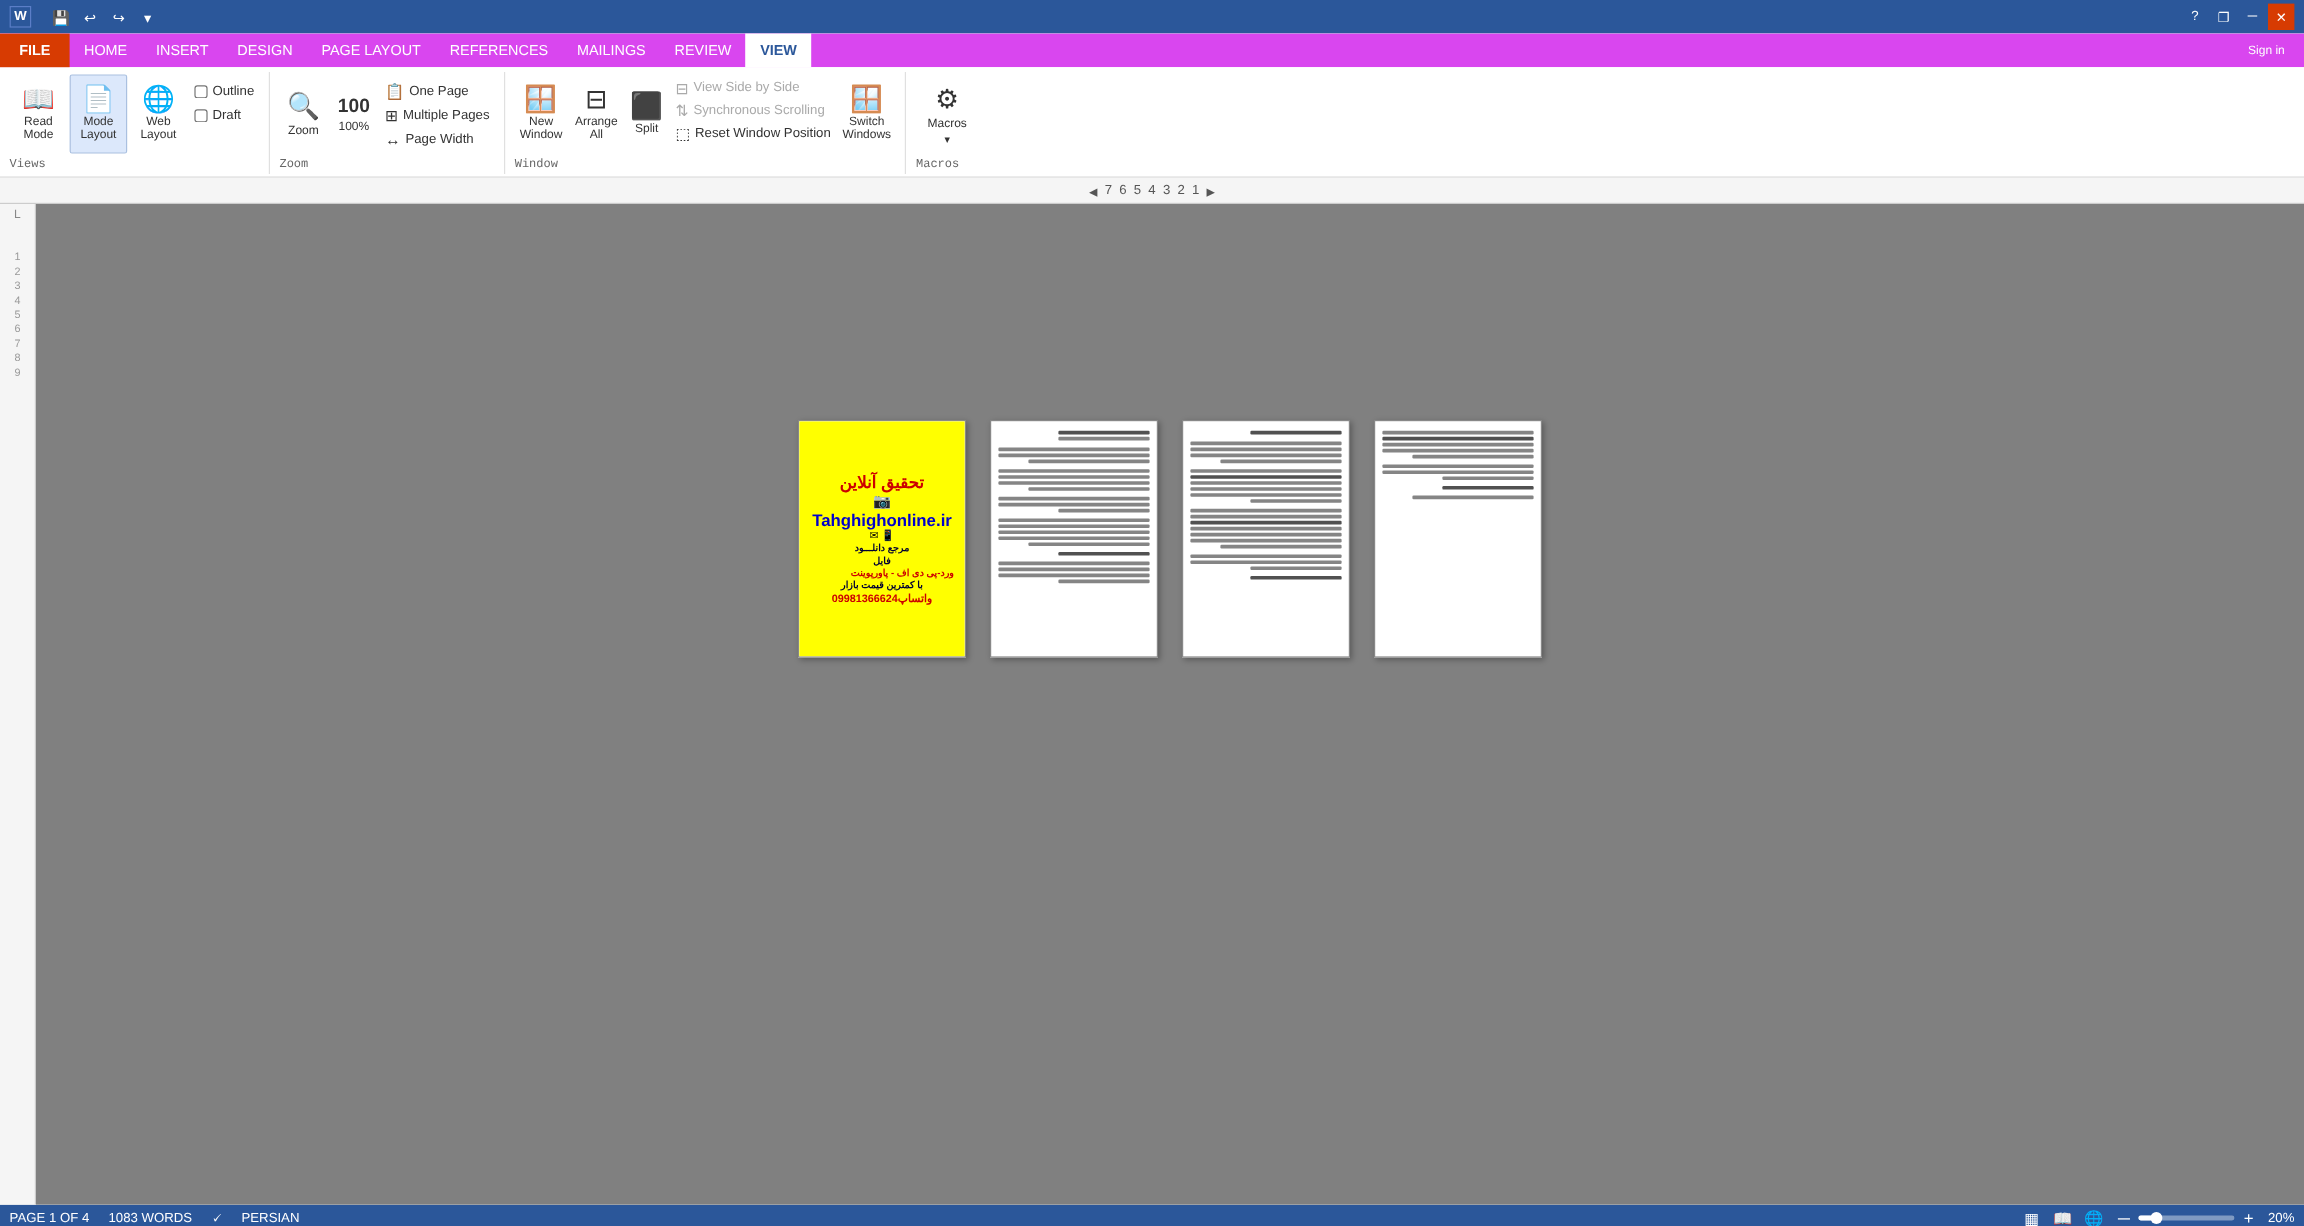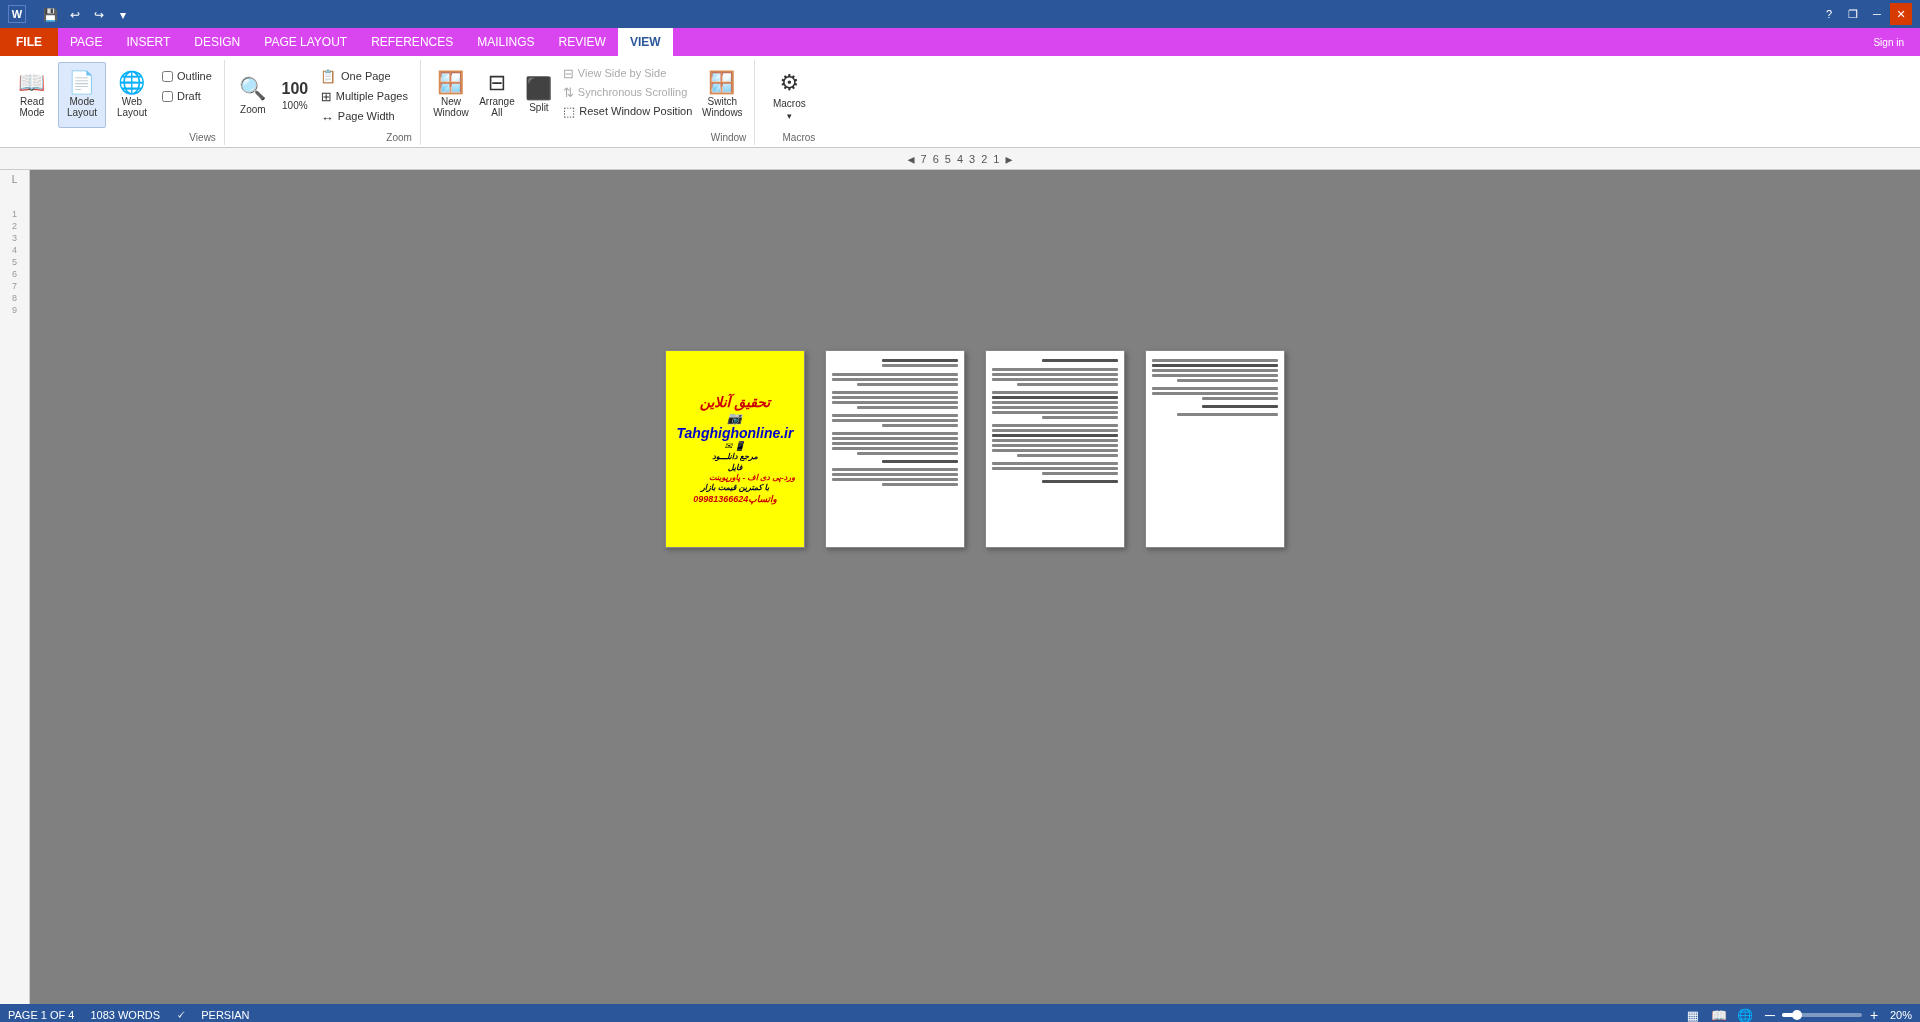--- a/index.html
+++ b/index.html
@@ -68,25 +68,26 @@
       flex-direction: column;
       align-items: flex-start;
       padding: 2px 8px 0 8px;
       border-right: 1px solid #e0e0e0;
       min-width: 60px;
     }
     .ribbon-group:last-child { border-right: none; }
     .ribbon-group-label {
       font-size: 10px;
       color: #666;
-      text-align: right;
+      text-align: left;
       width: 100%;
       margin-top: auto;
       padding-top: 4px;
       padding-bottom: 2px;
+      font-family: Liberation Mono, monospace;
     }
     .ribbon-group-buttons {
       display: flex;
       align-items: flex-start;
       gap: 2px;
       flex: 1;
     }
 
     
     .rb-large {
@@ -226,21 +227,20 @@
       flex-direction: column;
       align-items: center;
       padding: 20px 0;
     }
 
     
     #pages-row {
       display: flex;
       gap: 20px;
       align-items: center;
-      font-style: italic;
     }
 
     .page-thumb {
       background: white;
       border: 1px solid #888;
       box-shadow: 2px 2px 5px rgba(0,0,0,0.3);
       position: relative;
       overflow: hidden;
     }
     .page-thumb-1 {
@@ -376,21 +376,21 @@
     <div class="tb-btn">?</div>
     <div class="tb-btn">❐</div>
     <div class="tb-btn">─</div>
     <div class="tb-btn" style="background:#d73b02;">✕</div>
   </div>
 </div>
 
 <div id="ribbon">
   <div id="ribbon-tabs">
     <div class="ribbon-tab file-tab">FILE</div>
-    <div class="ribbon-tab">PAGE</div>
+    <div class="ribbon-tab">HOME</div>
     <div class="ribbon-tab">INSERT</div>
     <div class="ribbon-tab">DESIGN</div>
     <div class="ribbon-tab">PAGE LAYOUT</div>
     <div class="ribbon-tab">REFERENCES</div>
     <div class="ribbon-tab">MAILINGS</div>
     <div class="ribbon-tab">REVIEW</div>
     <div class="ribbon-tab active">VIEW</div>
     <div id="sign-in">Sign in</div>
   </div>
 

